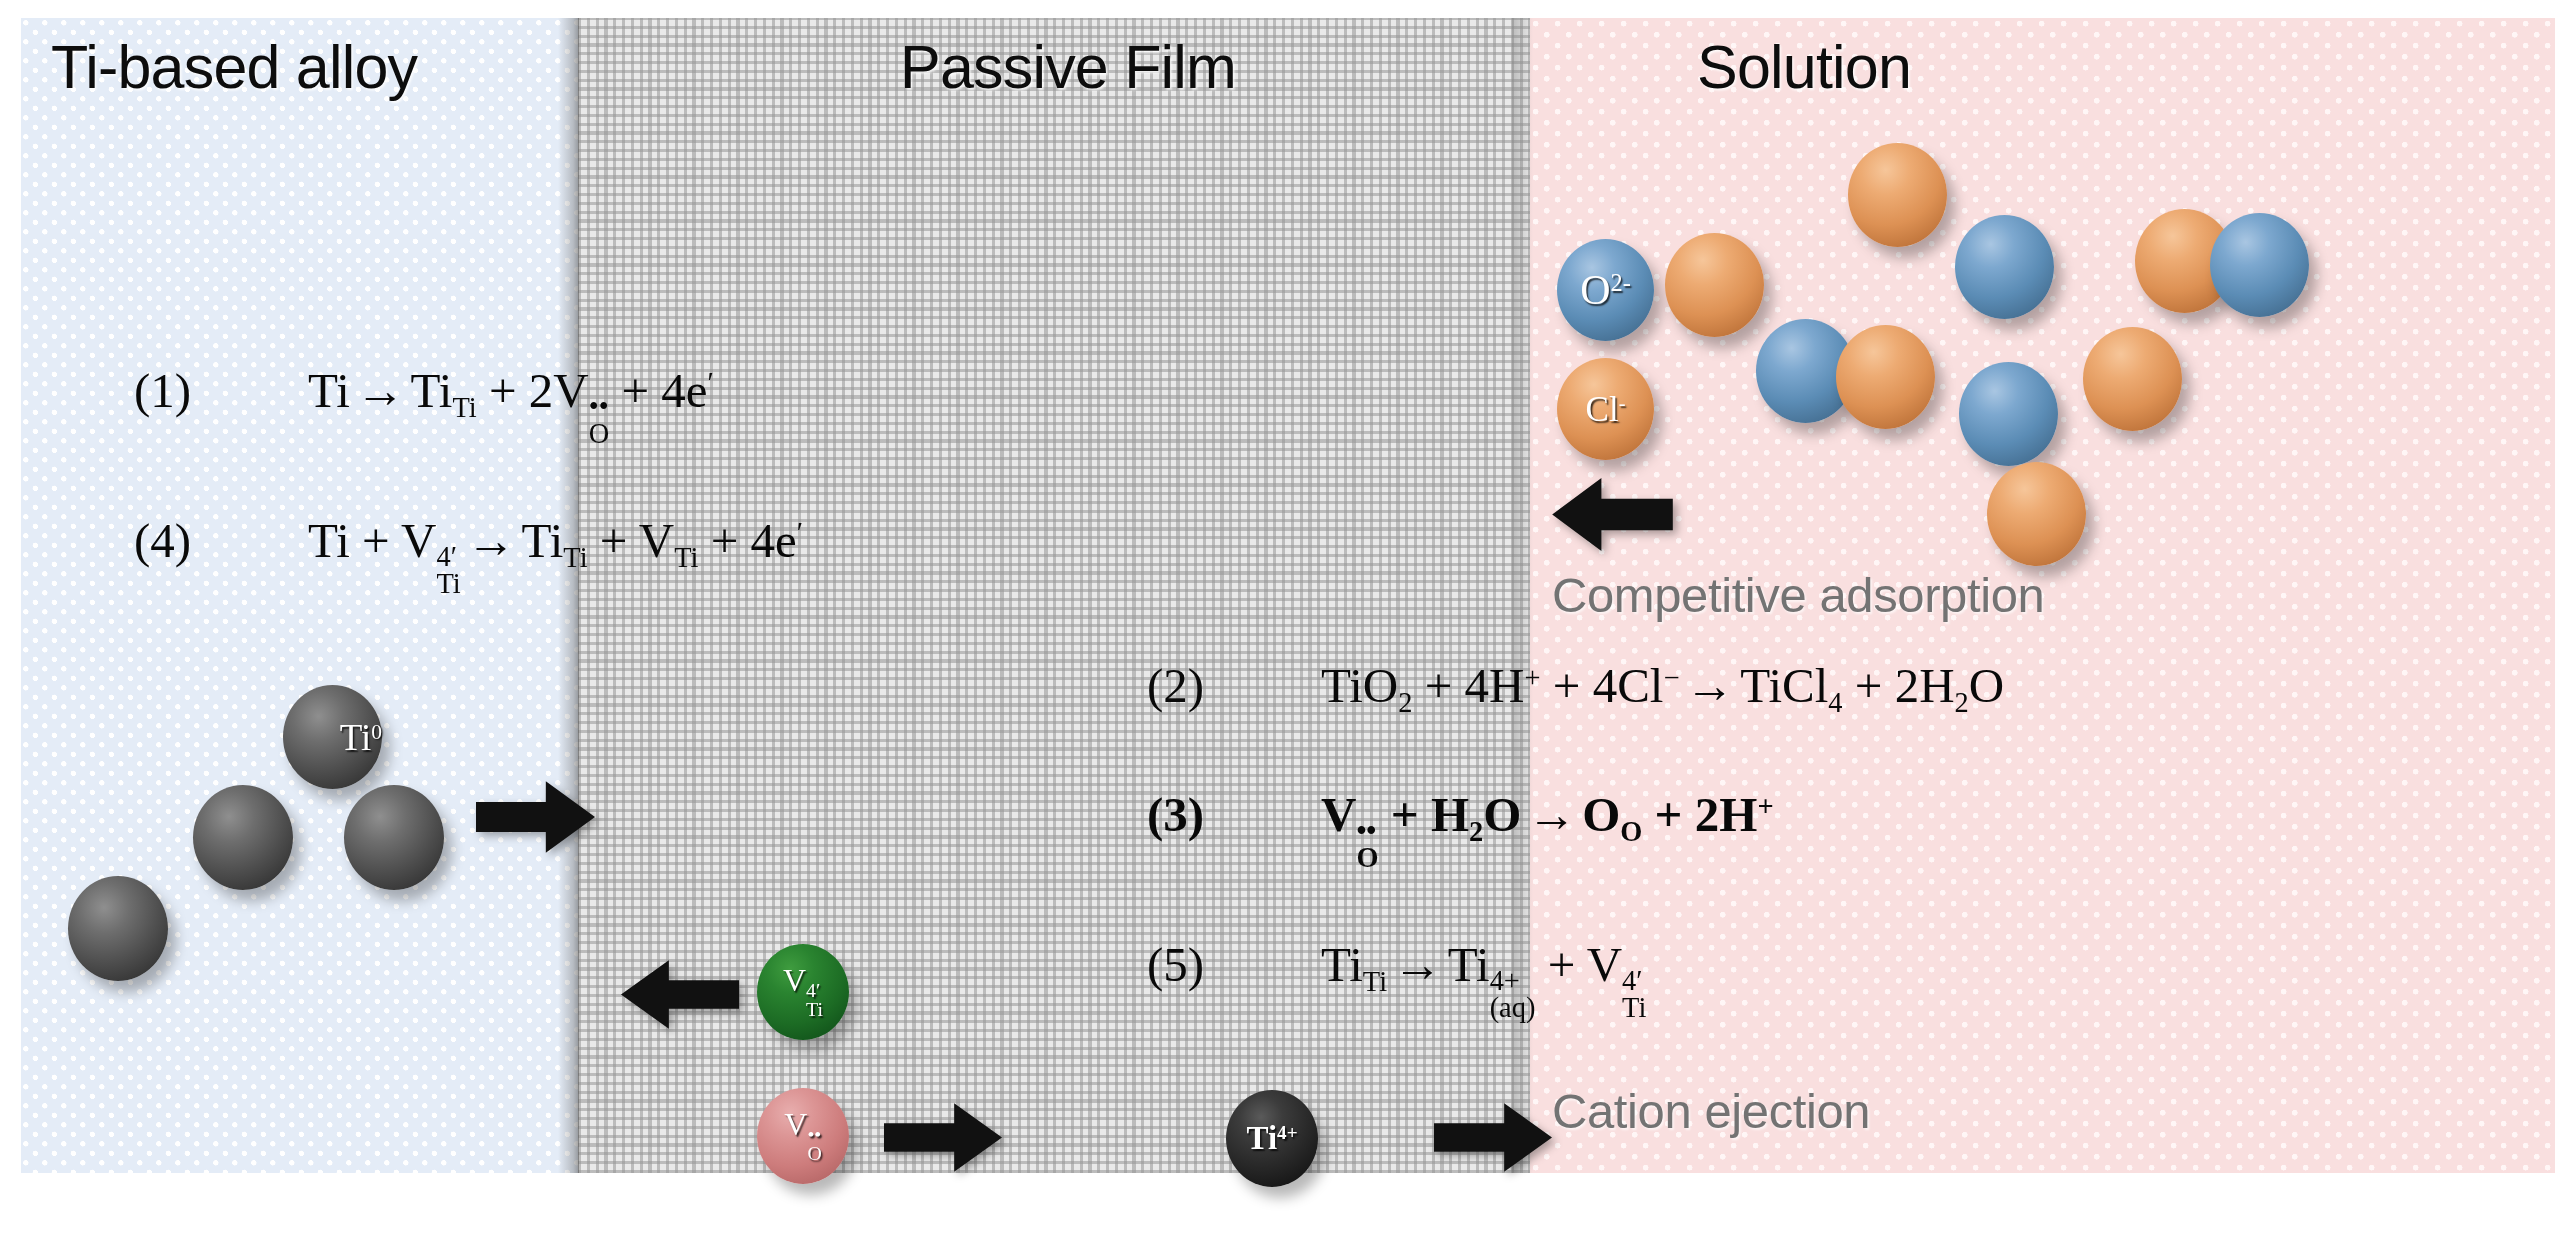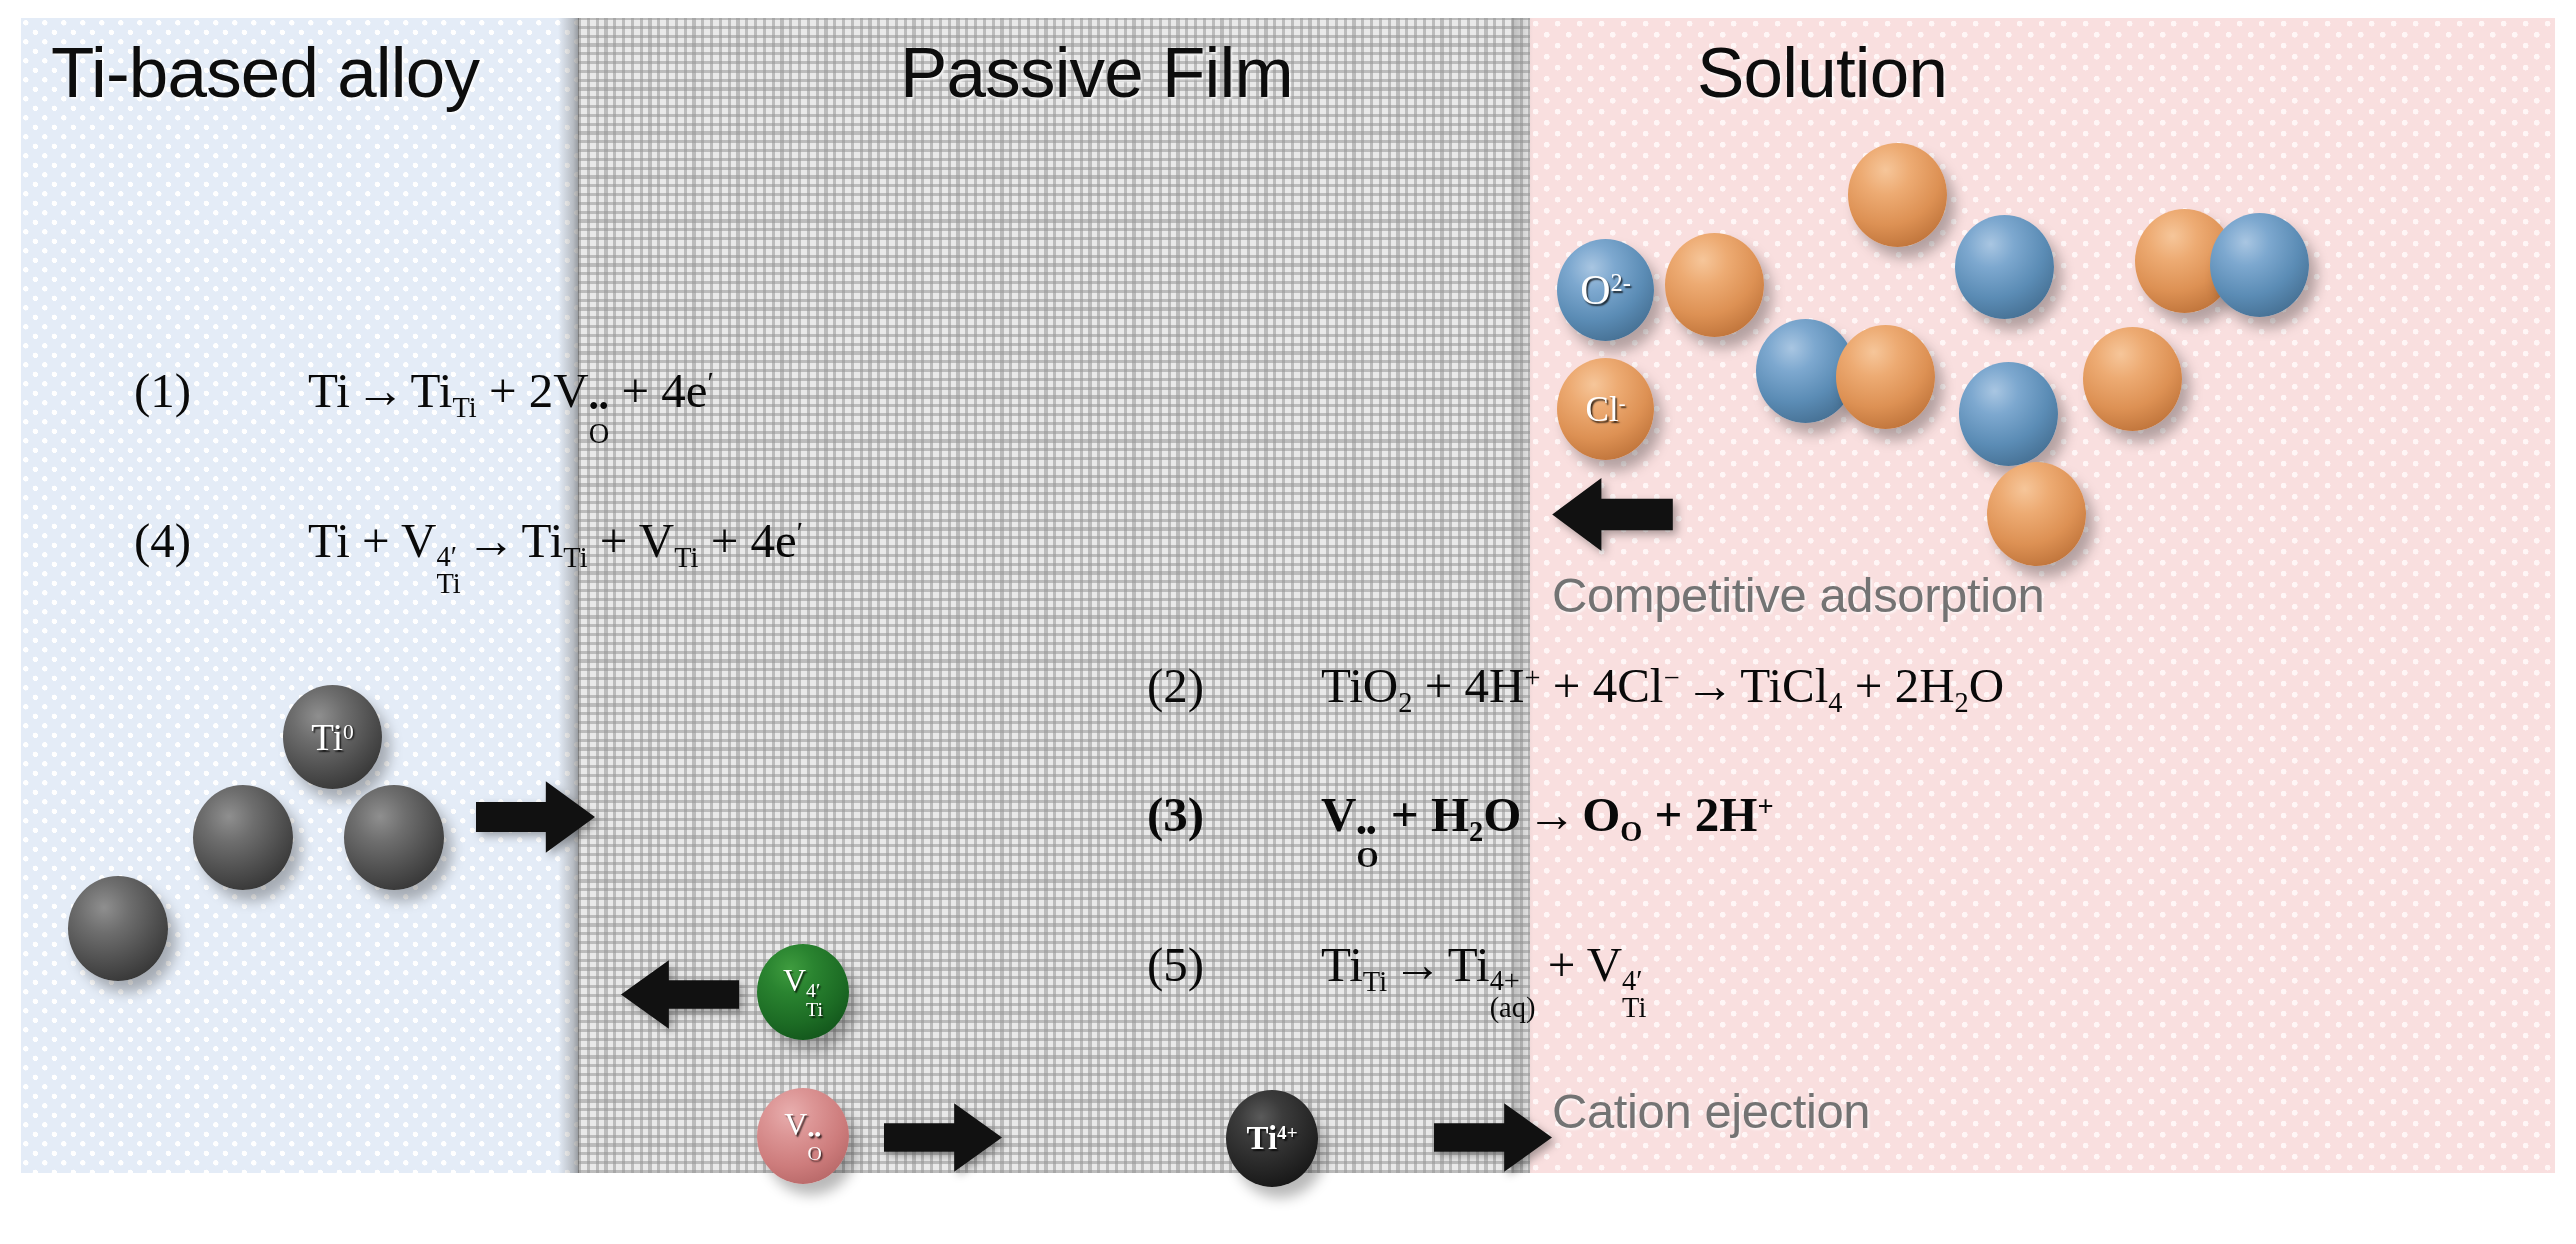--- a/index.html
+++ b/index.html
@@ -72,21 +72,21 @@
   }
   .edge-right-of-film {
     left: 1512px;
     background: linear-gradient(to right, rgba(130,130,130,0.45) 0%, rgba(130,130,130,0.18) 55%, rgba(120,120,120,0) 100%);
   }
 
   
   .zone-title {
     position: absolute;
     font-family: "Liberation Sans", sans-serif;
-    font-size: 71px;
+    font-size: 61px;
     font-weight: 400;
     color: #0d0d0d;
     white-space: nowrap;
     letter-spacing: -0.8px;
     text-shadow: 1.6px 1.6px 2.4px rgba(255,255,255,0.85);
   }
   #title-alloy    { left: 51px;   top: 32px; }
   #title-film     { left: 900px; top: 32px; }
   #title-solution { left: 1697px; top: 32px; }
 
@@ -140,20 +140,21 @@
     font-family: "Liberation Serif", serif;
     color: #ffffff;
     text-shadow: 1.6px 1.6px 1.6px rgba(0,0,0,0.75);
     white-space: nowrap;
     pointer-events: none;
     line-height: 1;
   }
 
   .s-ti0 {
     background: radial-gradient(circle at 36% 30%, #8f8f8f 0%, #6e6e6e 26%, #4d4d4d 58%, #353535 82%, #2a2a2a 100%);
+    justify-content: flex-end;
   }
   .s-ti4 {
     background: radial-gradient(circle at 38% 28%, #5a5a5a 0%, #3c3c3c 24%, #262626 58%, #141414 85%, #0c0c0c 100%);
   }
   .s-blue {
     background: radial-gradient(circle at 36% 28%, #a9c6e2 0%, #7da8cf 24%, #5b8cb5 55%, #456f92 82%, #3a5f7e 100%);
   }
   .s-orange {
     background: radial-gradient(circle at 38% 26%, #f6c69a 0%, #edab73 25%, #dd9154 56%, #bd7239 84%, #a55f2d 100%);
     text-align: right;

